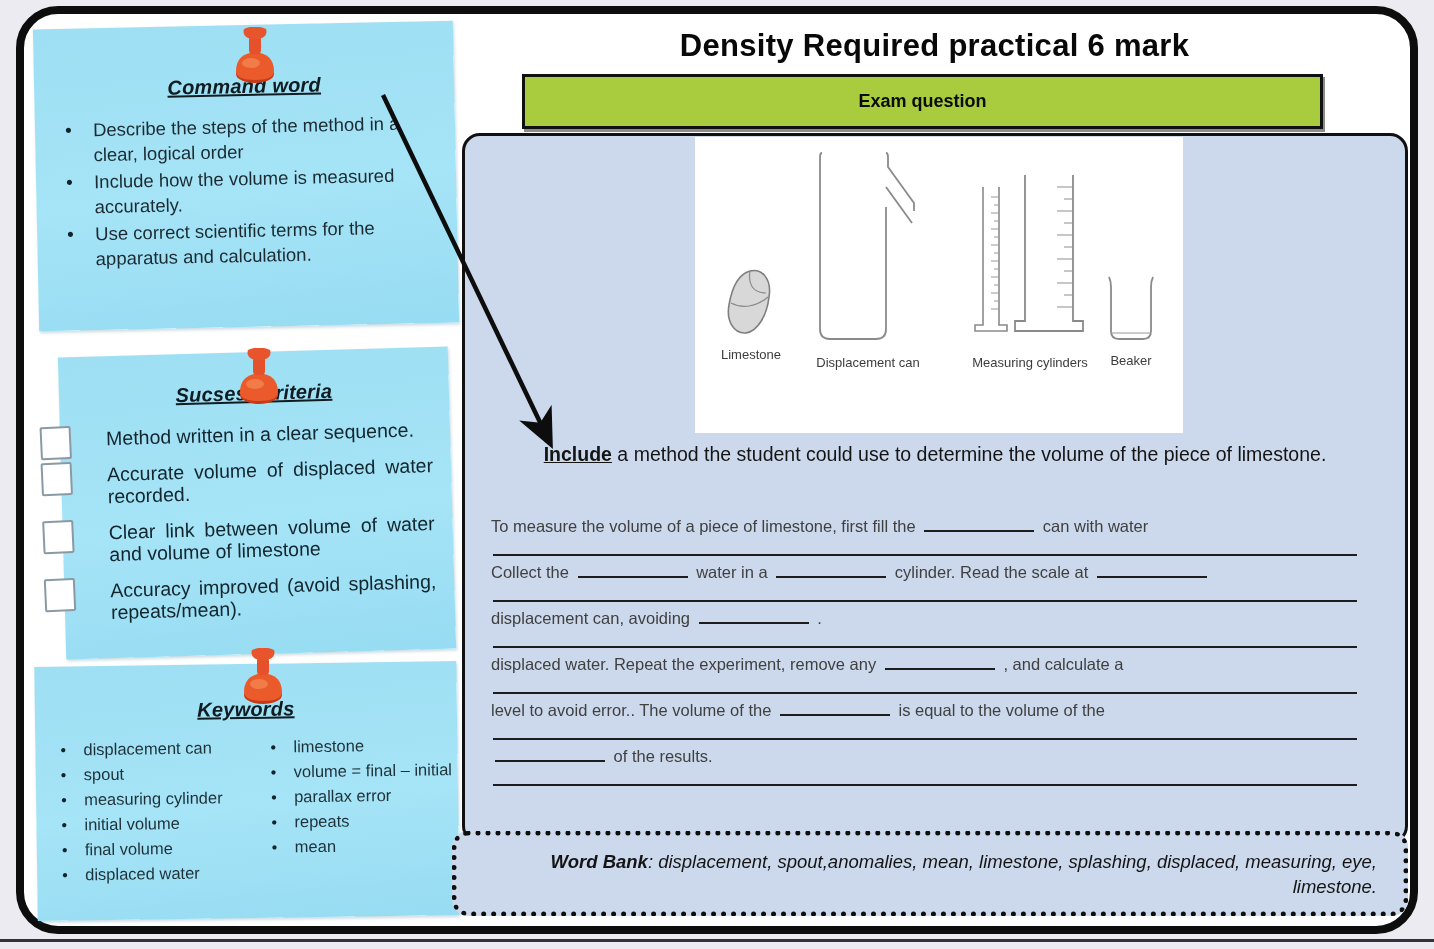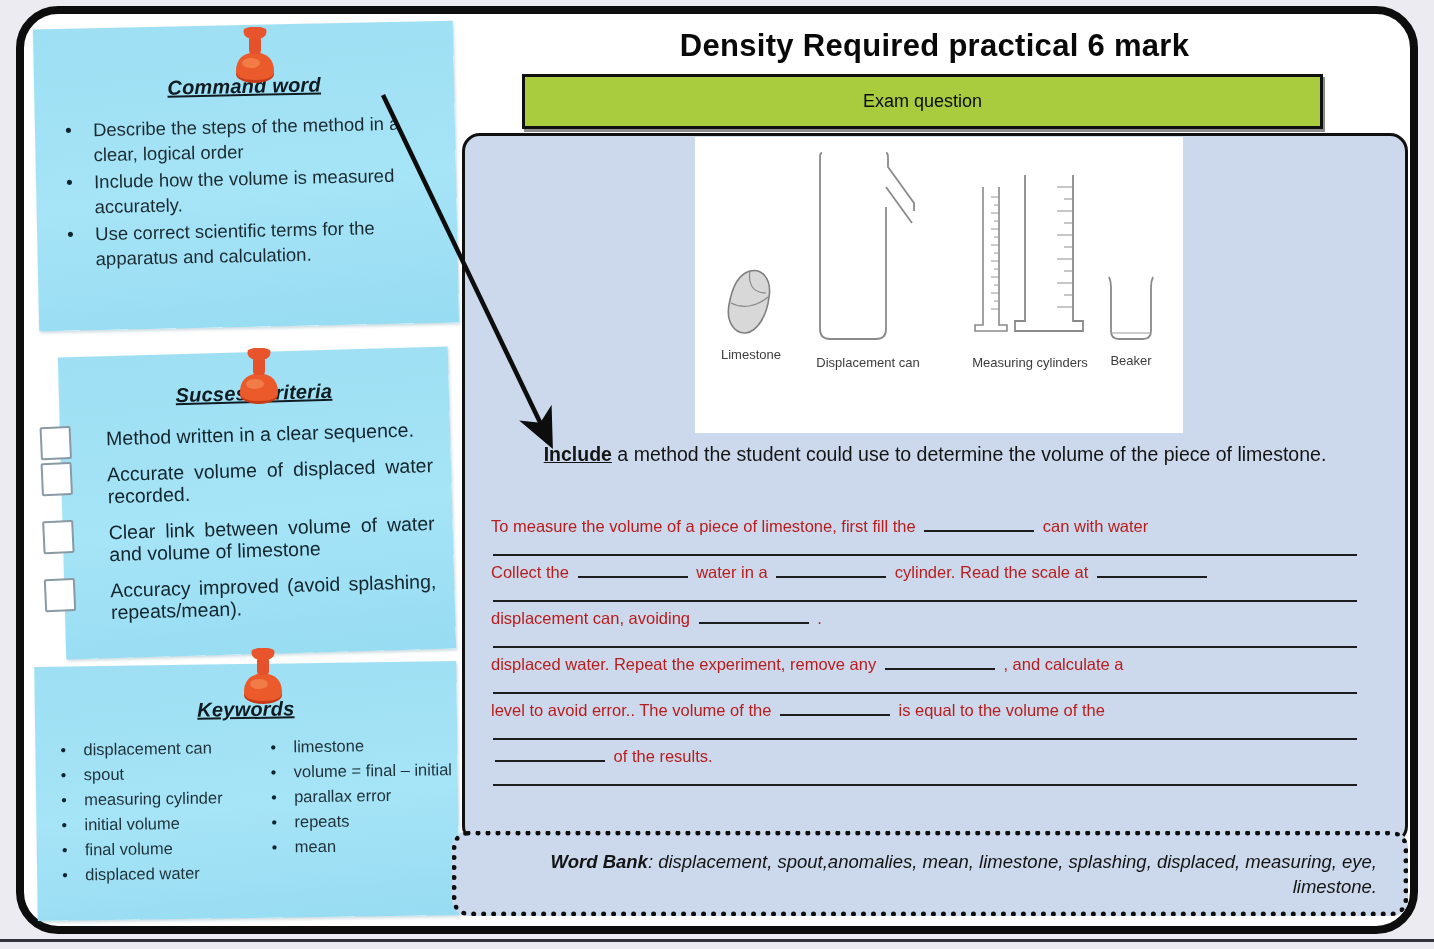--- a/index.html
+++ b/index.html
@@ -78,21 +78,21 @@
   .main-title{
     position:absolute; left:462px; top:28px; width:945px; text-align:center;
     font-size:31px; font-weight:800; color:#090909; letter-spacing:.3px;
   }
   .banner{
     position:absolute; left:522px; top:74px; width:801px; height:55px;
     background:#a9cc3e; border:3px solid #101010;
     display:flex; align-items:center; justify-content:center;
     box-shadow:2px 3px 0 rgba(0,0,0,.45);
   }
-  .banner span{ font-size:18px; font-weight:normal; color:#0b0b0b; }
+  .banner span{ font-size:18px; font-weight:bold; color:#0b0b0b; }
 
   .panel{
     position:absolute; left:462px; top:133px; width:946px; height:711px;
     background:#ccd9ec; border:3px solid #101010; border-radius:18px;
   }
 
   .apparatus{
     position:absolute; left:695px; top:137px; width:488px; height:296px; background:#ffffff;
   }
   .fig{ position:absolute; text-align:center; }
@@ -103,21 +103,21 @@
   .fig-cyl      { left:262px; top:36px;  width:146px; }
   .fig-beaker   { left:398px; top:138px; width:76px;  }
 
   .question{
     position:absolute; left:500px; top:441px; width:870px; text-align:center;
     font-size:19.5px; line-height:27px; color:#141414;
   }
   .question .cmd{ font-weight:bold; text-decoration:underline; }
 
   .cloze{ position:absolute; left:491px; top:517px; width:866px; }
-  .cloze-row{ position:relative; height:46px; font-size:16.5px; color:#b91c1c; }
+  .cloze-row{ position:relative; height:46px; font-size:16.5px; color:#404040; }
   .cloze-row::after{
     content:""; position:absolute; left:2px; right:0; bottom:7px;
     border-bottom:2px solid #1d1d1d;
   }
   .blank{
     display:inline-block; width:110px; height:15px; margin:0 4px;
     border-bottom:2px solid #1d1d1d; vertical-align:baseline;
   }
 
   .wordbank{

